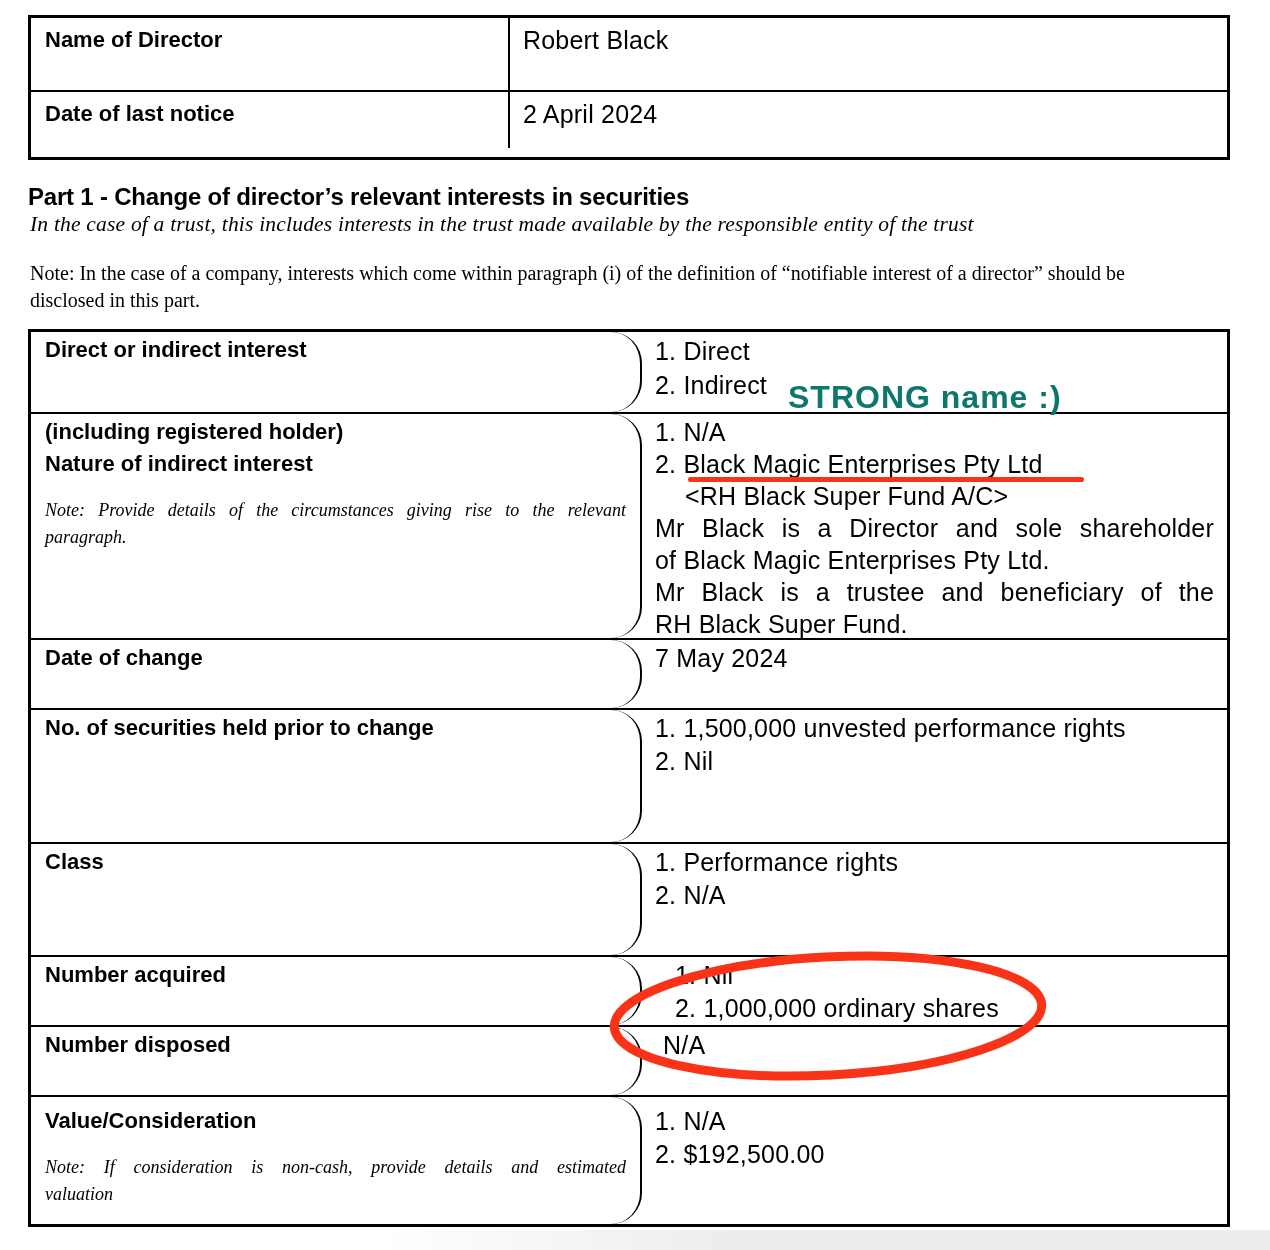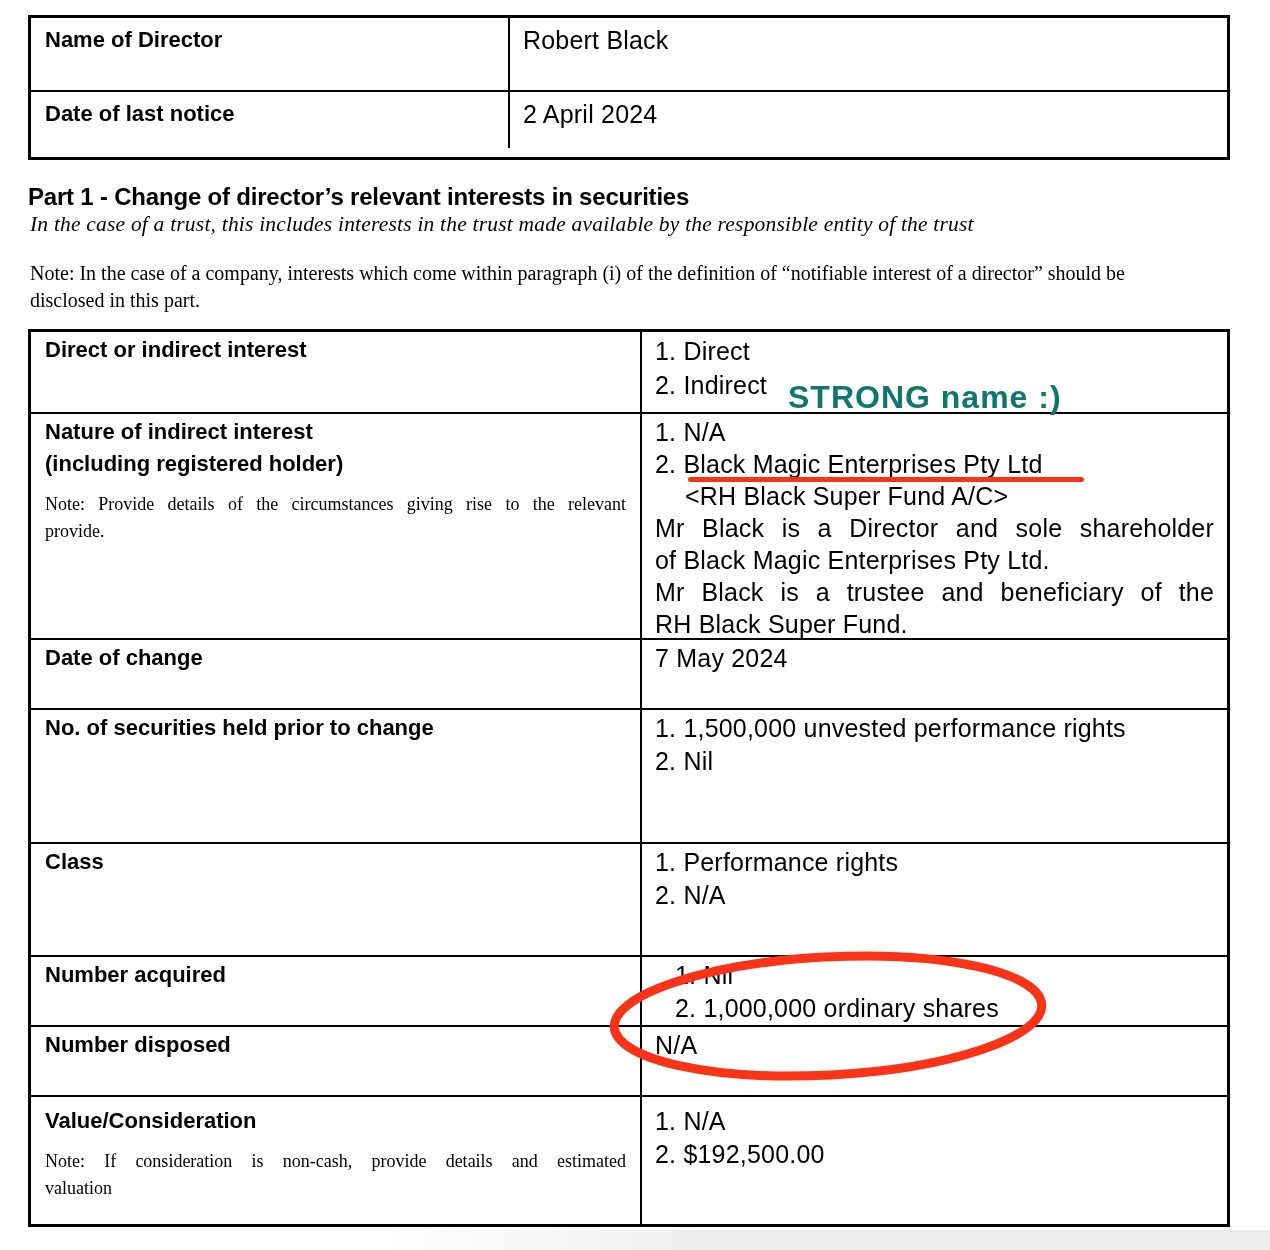--- a/index.html
+++ b/index.html
@@ -42,40 +42,41 @@
     font-family: "Liberation Serif", serif; font-size: 20px; line-height: 27px;
   }
 
   
   .mtable {
     position: absolute; left: 28px; top: 329px; width: 1202px;
     border: 3px solid #000; background: #fff;
   }
   .mrow { display: flex; }
   .mrow + .mrow { border-top: 2px solid #000; }
-  .mcell-l { width: 611px; border-right: 2px solid #000; padding: 2px 14px 0; }
+  .mcell-l { width: 611px; border-right: 2px solid #000; padding: 2px 14px 0; border-radius: 31px; }
   .mcell-r { flex: 1; padding: 2px 13px 0; }
   .r1 { height: 80px; }
   .r2 { height: 226px; }
   .r3 { height: 70px; }
   .r4 { height: 134px; }
   .r5 { height: 113px; }
   .r6 { height: 70px; gap: 20px; }
-  .r7 { height: 70px; }
+  .r7 { height: 70px; gap: 8px; }
   .r8 { height: 129px; }
   .r8 .mcell-l, .r8 .mcell-r { padding-top: 8px; }
 
   .vline { font-size: 25px; line-height: 33px; letter-spacing: 0.2px; }
   .r2 .vline { line-height: 32px; }
   .indent { padding-left: 30px; }
   .stretch { text-align: justify; text-align-last: justify; }
 
   .cellnote {
     font-family: "Liberation Serif", serif; font-size: 18px; line-height: 27px;
-    margin-top: 11px;
+    margin-top: 17px;
+    font-style: italic;
   }
 
   
   .strong-name {
     position: absolute; left: 788px; top: 379px;
     font-size: 32px; font-weight: bold; letter-spacing: 1px;
     white-space: nowrap;
   }
   .red-underline {
     position: absolute; left: 688px; top: 477px; width: 396px; height: 5px;
@@ -117,25 +118,25 @@
     <div class="mrow r1">
       <div class="mcell-l lbl">Direct or indirect interest</div>
       <div class="mcell-r">
         <div class="vline" style="line-height:34px;">1. Direct</div>
         <div class="vline" style="line-height:34px;">2. Indirect</div>
       </div>
     </div>
 
     <div class="mrow r2">
       <div class="mcell-l">
+        <div class="lbl">(including registered holder)</div>
         <div class="lbl">Nature of indirect interest</div>
-        <div class="lbl">(including registered holder)</div>
         <div class="cellnote">
           <div class="stretch">Note: Provide details of the circumstances giving rise to the relevant</div>
-          <div>provide.</div>
+          <div>paragraph.</div>
         </div>
       </div>
       <div class="mcell-r">
         <div class="vline">1. N/A</div>
         <div class="vline">2. Black Magic Enterprises Pty Ltd</div>
         <div class="vline indent">&lt;RH Black Super Fund A/C&gt;</div>
         <div class="vline stretch">Mr Black is a Director and sole shareholder</div>
         <div class="vline">of Black Magic Enterprises Pty Ltd.</div>
         <div class="vline stretch">Mr Black is a trustee and beneficiary of the</div>
         <div class="vline">RH Black Super Fund.</div>

